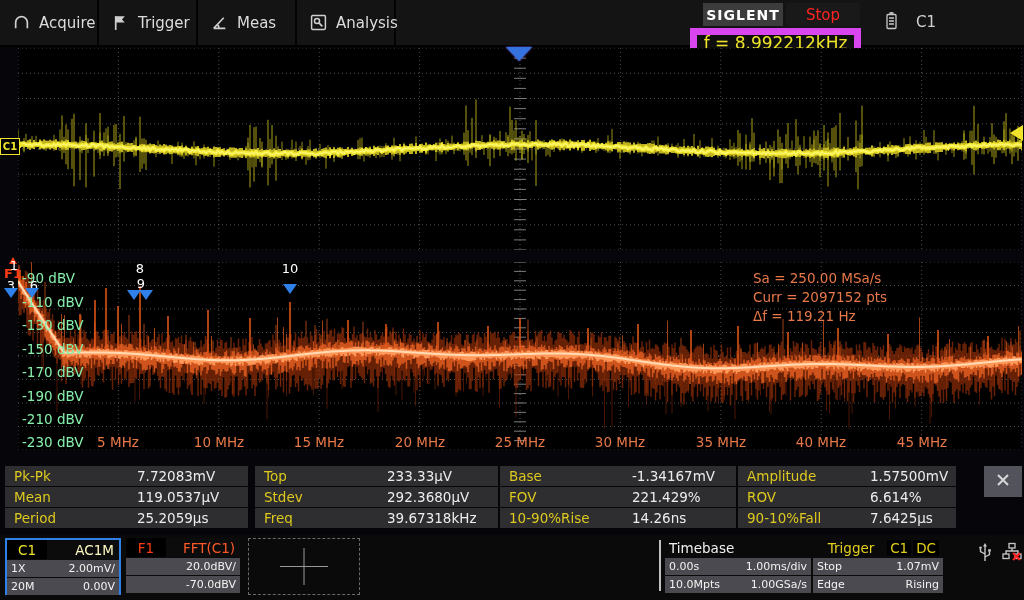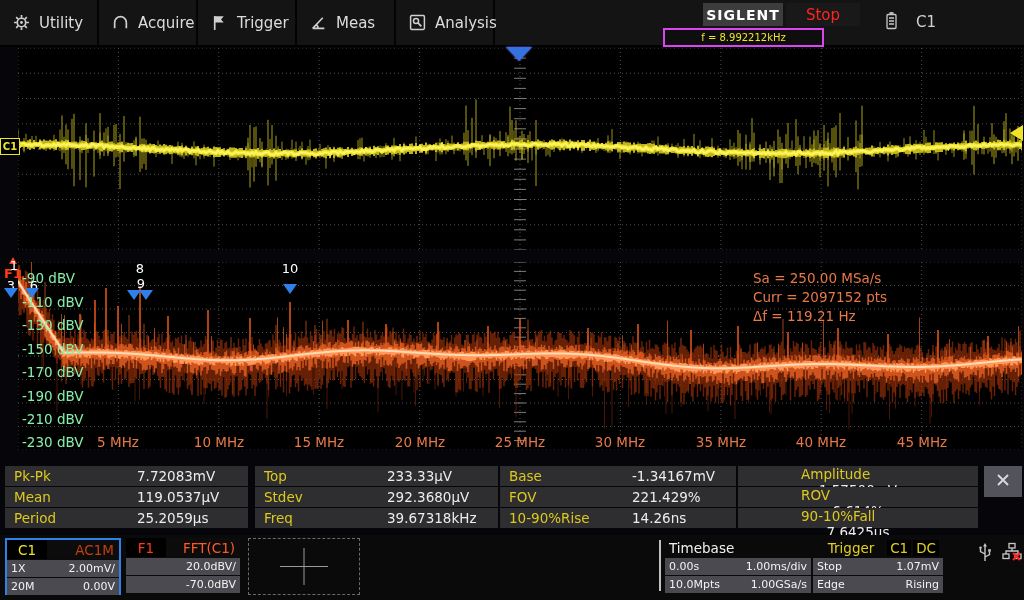--- a/index.html
+++ b/index.html
@@ -10,22 +10,22 @@
            border-bottom:2px solid #000;display:flex;}
   .menu-item{width:84px;padding-left:13px;display:flex;align-items:center;gap:9px;
              border-right:2px solid #030303;color:#dcdcdc;font-size:15px;}
   .mi-icon{width:17px;height:17px;flex:none;}
   .mi-icon svg{display:block;}
   .hdr-logo{position:absolute;left:703px;top:3px;width:80px;height:23px;background:#3c3c3c;
             color:#fff;font-weight:bold;font-size:14px;letter-spacing:1px;
             display:flex;align-items:center;justify-content:center;}
   .hdr-stop{position:absolute;left:786px;top:3px;width:74px;height:23px;background:#191919;
             color:#ff2420;font-size:15px;display:flex;align-items:center;justify-content:center;}
-  .hdr-freq{position:absolute;left:663px;top:28px;width:157px;height:15px;background:#0e0e0e;
-            border:2px solid #d946ef;color:#efe42a;font-size:10px;
+  .hdr-freq{position:absolute;left:690px;top:28px;width:157px;height:15px;background:#0e0e0e;
+            border:7px solid #d946ef;color:#efe42a;font-size:17px;
             display:flex;align-items:center;justify-content:center;}
   .hdr-ch{position:absolute;left:916px;top:13px;color:#d0d0d0;font-size:15px;}
   .mem-icon{position:absolute;left:886px;top:12px;}
   
   .plot{position:absolute;background:#000;}
   #tplot{left:18px;top:48px;width:1004px;height:202px;}
   #fplot{left:18px;top:262px;width:1004px;height:188px;}
   .plot svg{position:absolute;left:0;top:0;}
   .c1tag{position:absolute;left:0px;top:138px;width:18px;height:15px;background:#000;
          border:1px solid #efe42a;color:#efe42a;font-size:10px;font-weight:bold;
@@ -45,21 +45,21 @@
   .fx{position:absolute;top:434px;color:#e87848;font-size:13.5px;transform:translateX(-50%);white-space:pre;}
   .finfo{position:absolute;left:753px;top:269px;color:#e87848;font-size:13.5px;line-height:19px;}
   .pk{position:absolute;color:#fff;font-size:13px;transform:translateX(-50%);}
   .ptri{position:absolute;width:0;height:0;transform:translateX(-50%);
         border-left:7px solid transparent;border-right:7px solid transparent;
         border-top:10px solid #2f80e8;}
   
   .mrow{position:absolute;left:5px;height:20px;display:flex;}
   .mgroup{height:20px;background:#2e2e30;display:flex;align-items:center;}
   .g1{width:243px;margin-right:7px;} .g2{width:243px;margin-right:2px;}
-  .g3{width:236px;margin-right:2px;} .g4{width:240px;flex-direction:column;}
+  .g3{width:236px;margin-right:2px;} .g4{width:218px;}
   .ml{color:#ddc91e;font-size:13.5px;padding-left:9px;width:123px;flex:none;white-space:nowrap;}
   .mv{color:#ededed;font-size:13.5px;white-space:nowrap;}
   .mclose{position:absolute;left:984px;top:466px;width:38px;height:31px;background:#53535b;
           display:flex;align-items:center;justify-content:center;}
   
   .bottombar{position:absolute;left:0;top:535px;width:1024px;height:65px;background:#0a0a0a;}
   .chbox{position:absolute;top:3px;height:57px;box-sizing:border-box;}
   #c1box{left:5px;width:116px;border:2px solid #2f80e8;}
   #f1box{left:126px;width:114px;}
   .chhdr{height:19px;display:flex;background:#0c0c0c;font-size:13.5px;align-items:center;}
@@ -80,30 +80,20 @@
 </style>
 </head>
 <body>
 
 <div id="screen">
 
   <div class="menubar">
     <div class="menu-item">
       <span class="mi-icon">
         <svg viewBox="0 0 16 16" width="17" height="17" fill="none" stroke="#cfcfcf" stroke-width="1.6">
-          <circle cx="8" cy="8" r="4"></circle>
-            <circle cx="8" cy="8" r="1.3" fill="#cfcfcf" stroke="none"></circle>
-          <path d="M8 1v2.6M8 12.4V15M1 8h2.6M12.4 8H15M3 3l1.8 1.8M11.2 11.2L13 13M13 3l-1.8 1.8M4.8 11.2L3 13"></path>
-        </svg>
-        </span>
-      <span>Utility</span>
-    </div>
-    <div class="menu-item">
-      <span class="mi-icon">
-        <svg viewBox="0 0 16 16" width="17" height="17" fill="none" stroke="#cfcfcf" stroke-width="1.6">
           <path d="M2.5 13.5V8a5.5 5.5 0 0 1 11 0v5.5"></path>
         </svg>
         </span>
       <span>Acquire</span>
     </div>
     <div class="menu-item">
       <span class="mi-icon">
         <svg viewBox="0 0 16 16" width="17" height="17">
           <path d="M3.5 15V2" stroke="#cfcfcf" stroke-width="1.6"></path>
           <path d="M3.5 2.2h8.5l-2.6 2.9 2.6 2.9H3.5z" fill="#cfcfcf"></path>
@@ -272,21 +262,21 @@
           <path d="M3 3l10 10M13 3L3 13"></path>
         </svg></span>
     </div>
   </div>
 
   <div class="bottombar">
 
     <div class="chbox" id="c1box">
       <div class="chhdr">
         <span class="chname" style="color:#efe42a">C1</span>
-        <span class="chmode" style="color:#c2410c">AC1M</span>
+        <span class="chmode" style="color:#fef9c3">AC1M</span>
       </div>
       <div class="chrow">
           <span>1X</span>
           <span>2.00mV/</span>
         </div>
       <div class="chrow">
           <span>20M</span>
           <span>0.00V</span>
         </div>
     </div>

